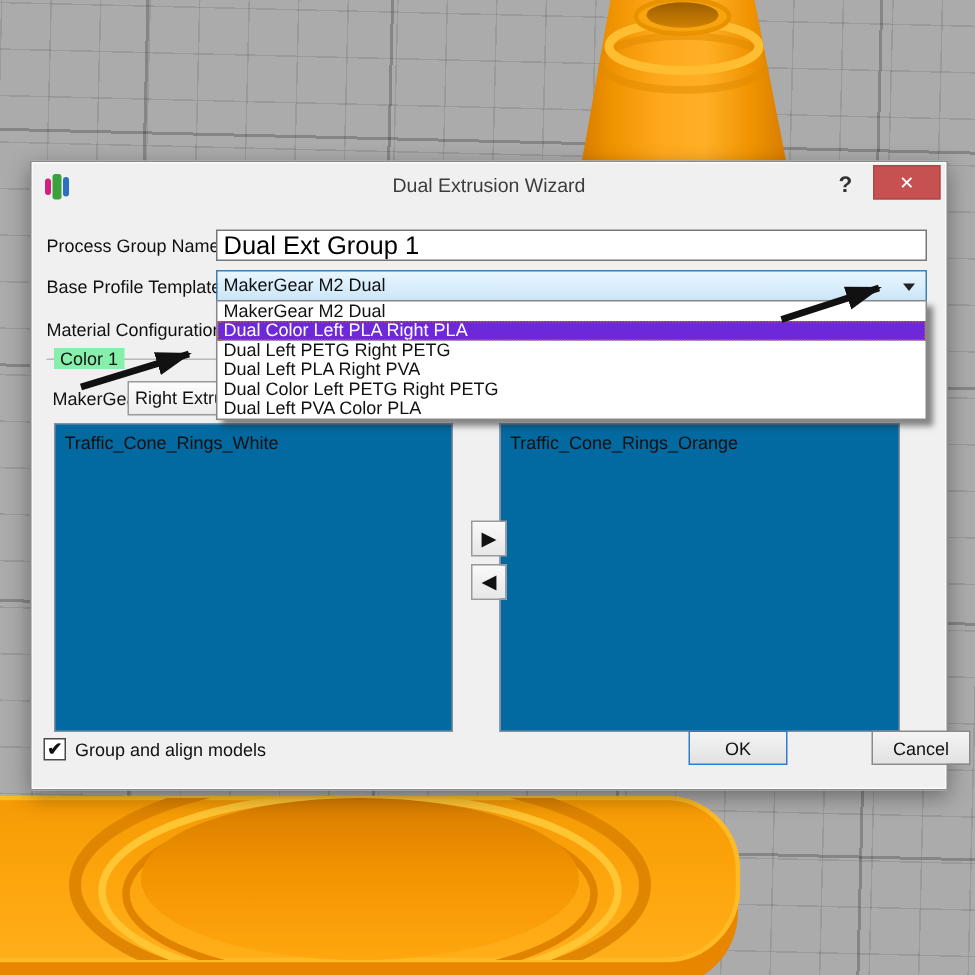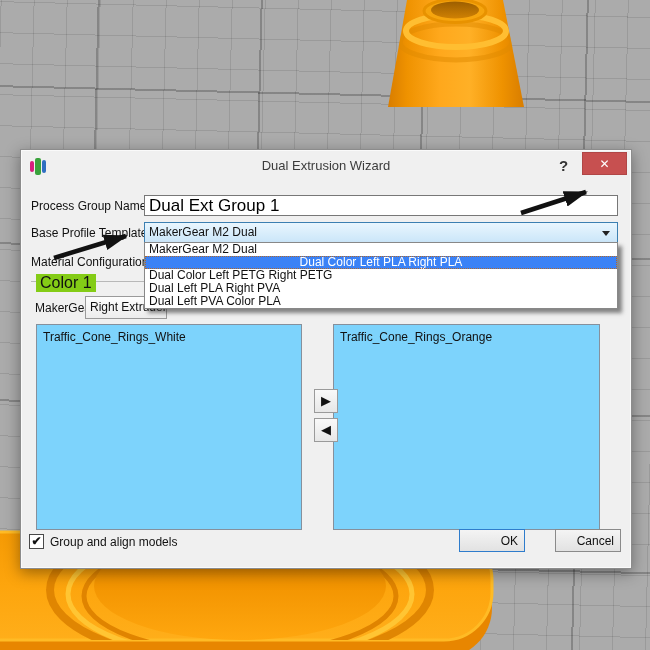--- a/index.html
+++ b/index.html
@@ -12,21 +12,21 @@
       repeating-linear-gradient(92deg, rgba(0,0,0,0.22) 0 2px, transparent 2px 163px),
       repeating-linear-gradient(2deg,  rgba(0,0,0,0.22) 0 2px, transparent 2px 157px),
       repeating-linear-gradient(92deg, rgba(0,0,0,0.10) 0 1px, transparent 1px 33px),
       repeating-linear-gradient(2deg,  rgba(0,0,0,0.10) 0 1px, transparent 1px 31px);
     transform:rotate(-0.6deg);}
   .scene-svg{position:absolute;left:0;top:0;z-index:1;}
 
   
   .dialog{position:absolute;left:20px;top:107px;width:612px;height:420px;z-index:10;
     background:#f0f0f0;border:1px solid #8c8c8c;box-sizing:border-box;
-    box-shadow:0 4px 14px rgba(0,0,0,0.38), inset 0 0 0 1px #fafafa;margin-top:42px;}
+    box-shadow:0 4px 14px rgba(0,0,0,0.38), inset 0 0 0 1px #fafafa;}
   .titlebar{position:absolute;left:0;top:0;right:0;height:32px;}
   .title{position:absolute;left:0;right:0;top:8px;text-align:center;font-size:13px;color:#3c3c3c;}
   .app-icon{position:absolute;left:9px;top:7px;width:16px;height:18px;}
   .app-icon i{position:absolute;border-radius:2px;}
   .app-icon .b1{left:0;top:4px;width:4px;height:11px;background:#d51f7e;}
   .app-icon .b2{left:5px;top:1px;width:6px;height:17px;background:#3aa23c;}
   .app-icon .b3{left:12px;top:3px;width:4px;height:13px;background:#2f6fc1;}
   .help-btn{position:absolute;right:62px;top:5px;width:16px;height:20px;border:none;background:none;
     font-size:15px;font-weight:bold;color:#333;text-align:center;line-height:20px;cursor:default;}
   .close-btn{position:absolute;right:4px;top:2px;width:45px;height:23px;background:#c75050;
@@ -38,51 +38,51 @@
   .text-input{left:123px;top:45px;width:474px;height:21px;border:1px solid #777;background:#fff;
     font-size:17px;padding:0 4px;}
   .combo{left:123px;top:72px;width:474px;height:21px;border:1px solid #3c7fb1;
     background:linear-gradient(#e9f6fe,#cbe6f9);font-size:12px;line-height:19px;padding:0 4px;color:#111;cursor:default;}
   .combo-arrow{position:absolute;right:7px;top:8px;width:0;height:0;
     border-left:4px solid transparent;border-right:4px solid transparent;border-top:5px solid #222;}
 
   .dropdown{position:absolute;left:123px;top:92px;width:474px;background:#fff;
     border:1px solid #888;box-sizing:border-box;z-index:20;box-shadow:4px 4px 4px rgba(40,40,40,0.55);}
   .dd-item{height:13px;line-height:13px;font-size:12px;padding:0 4px;white-space:nowrap;overflow:hidden;color:#111;cursor:default;}
-  .dd-item.selected{background:#3b82f6;color:#fff;outline:1px dotted #b0682a;outline-offset:-1px;text-align:center;}
+  .dd-item.selected{background:#6d28d9;color:#fff;outline:1px dotted #b0682a;outline-offset:-1px;}
 
   .groupline{position:absolute;left:10px;top:131px;width:272px;border-top:1px solid #b8b8b8;}
-  .grouplegend{position:absolute;left:15px;top:124px;font-size:16px;color:#111;background:#84cc16;padding:0 4px;}
+  .grouplegend{position:absolute;left:15px;top:124px;font-size:12px;color:#111;background:#86efac;padding:0 4px;}
 
   .extruder-btn{left:64px;top:146px;width:82px;height:23px;border:1px solid #9a9a9a;
     background:linear-gradient(#fdfdfd,#ececec);font-size:12px;line-height:21px;padding:0 4px;
     white-space:nowrap;overflow:hidden;color:#111;cursor:default;}
 
-  .model-list{position:absolute;top:174px;width:266px;height:206px;background:#7dd3fc;
+  .model-list{position:absolute;top:174px;width:266px;height:206px;background:#0369a1;
     border:1px solid #86909c;box-sizing:border-box;overflow:hidden;}
   .model-list.left{left:15px;}
   .model-list.right{left:312px;width:267px;}
   .list-item{font-size:12px;color:#111;padding:5px 6px 2px 6px;white-space:nowrap;cursor:default;}
 
   .move-btn{position:absolute;left:293px;width:24px;height:24px;border:1px solid #9a9a9a;
     background:linear-gradient(#f9f9f9,#e7e7e7);box-sizing:border-box;text-align:center;
     font-size:13px;line-height:22px;color:#111;padding:0;cursor:default;}
   .move-right{top:239px;}
   .move-left{top:268px;}
 
   .chk{position:absolute;left:8px;top:384px;width:15px;height:15px;background:#fff;
     border:1px solid #494949;box-sizing:border-box;text-align:center;cursor:default;}
   .chk span{display:block;font-size:12px;line-height:13px;font-weight:bold;color:#111;}
   .chk-label{left:29px;top:385px;}
 
   .dlg-btn{position:absolute;top:379px;width:66px;height:23px;box-sizing:border-box;
-    background:linear-gradient(#f4f4f4,#e2e2e2);font-size:12px;text-align:right;line-height:21px;
+    background:linear-gradient(#f4f4f4,#e2e2e2);font-size:12px;text-align:center;line-height:21px;
     color:#111;cursor:default;font-family:"Liberation Sans",sans-serif;}
   .ok-btn{left:438px;border:1px solid #2e7ccc;}
-  .cancel-btn{left:534px;border:1px solid #8a8a8a;}
+  .cancel-btn{left:560px;border:1px solid #8a8a8a;}
 
   .annotations{position:absolute;left:0;top:0;z-index:50;pointer-events:none;}
 </style>
 </head>
 <body>
 
 <div class="stage">
 
   <div class="grid"></div>
   <svg class="scene-svg" width="650" height="650" viewBox="0 0 650 650">
@@ -183,22 +183,23 @@
       <span>✔</span>
     </div>
     <div class="lbl chk-label">Group and align models</div>
 
     <button class="dlg-btn ok-btn">OK</button>
     <button class="dlg-btn cancel-btn">Cancel</button>
 
     <div class="dropdown">
         <div class="dd-item">MakerGear M2 Dual</div>
         <div class="dd-item selected">Dual Color Left PLA Right PLA</div>
+        <div class="dd-item">Dual Left PETG Right PETG</div>
+        <div class="dd-item">Dual Left PLA Right PVA</div>
         <div class="dd-item">Dual Color Left PETG Right PETG</div>
-        <div class="dd-item">Dual Left PLA Right PVA</div>
         <div class="dd-item">Dual Left PVA Color PLA</div>
       </div>
   </div>
 
   <svg class="annotations" width="650" height="650" viewBox="0 0 650 650">
     <defs>
       <marker id="ah" markerUnits="userSpaceOnUse" markerWidth="24" markerHeight="20" refX="22" refY="10" orient="auto">
         <polygon points="0,2 24,10 0,18" fill="#111"></polygon>
       </marker>
     </defs>

